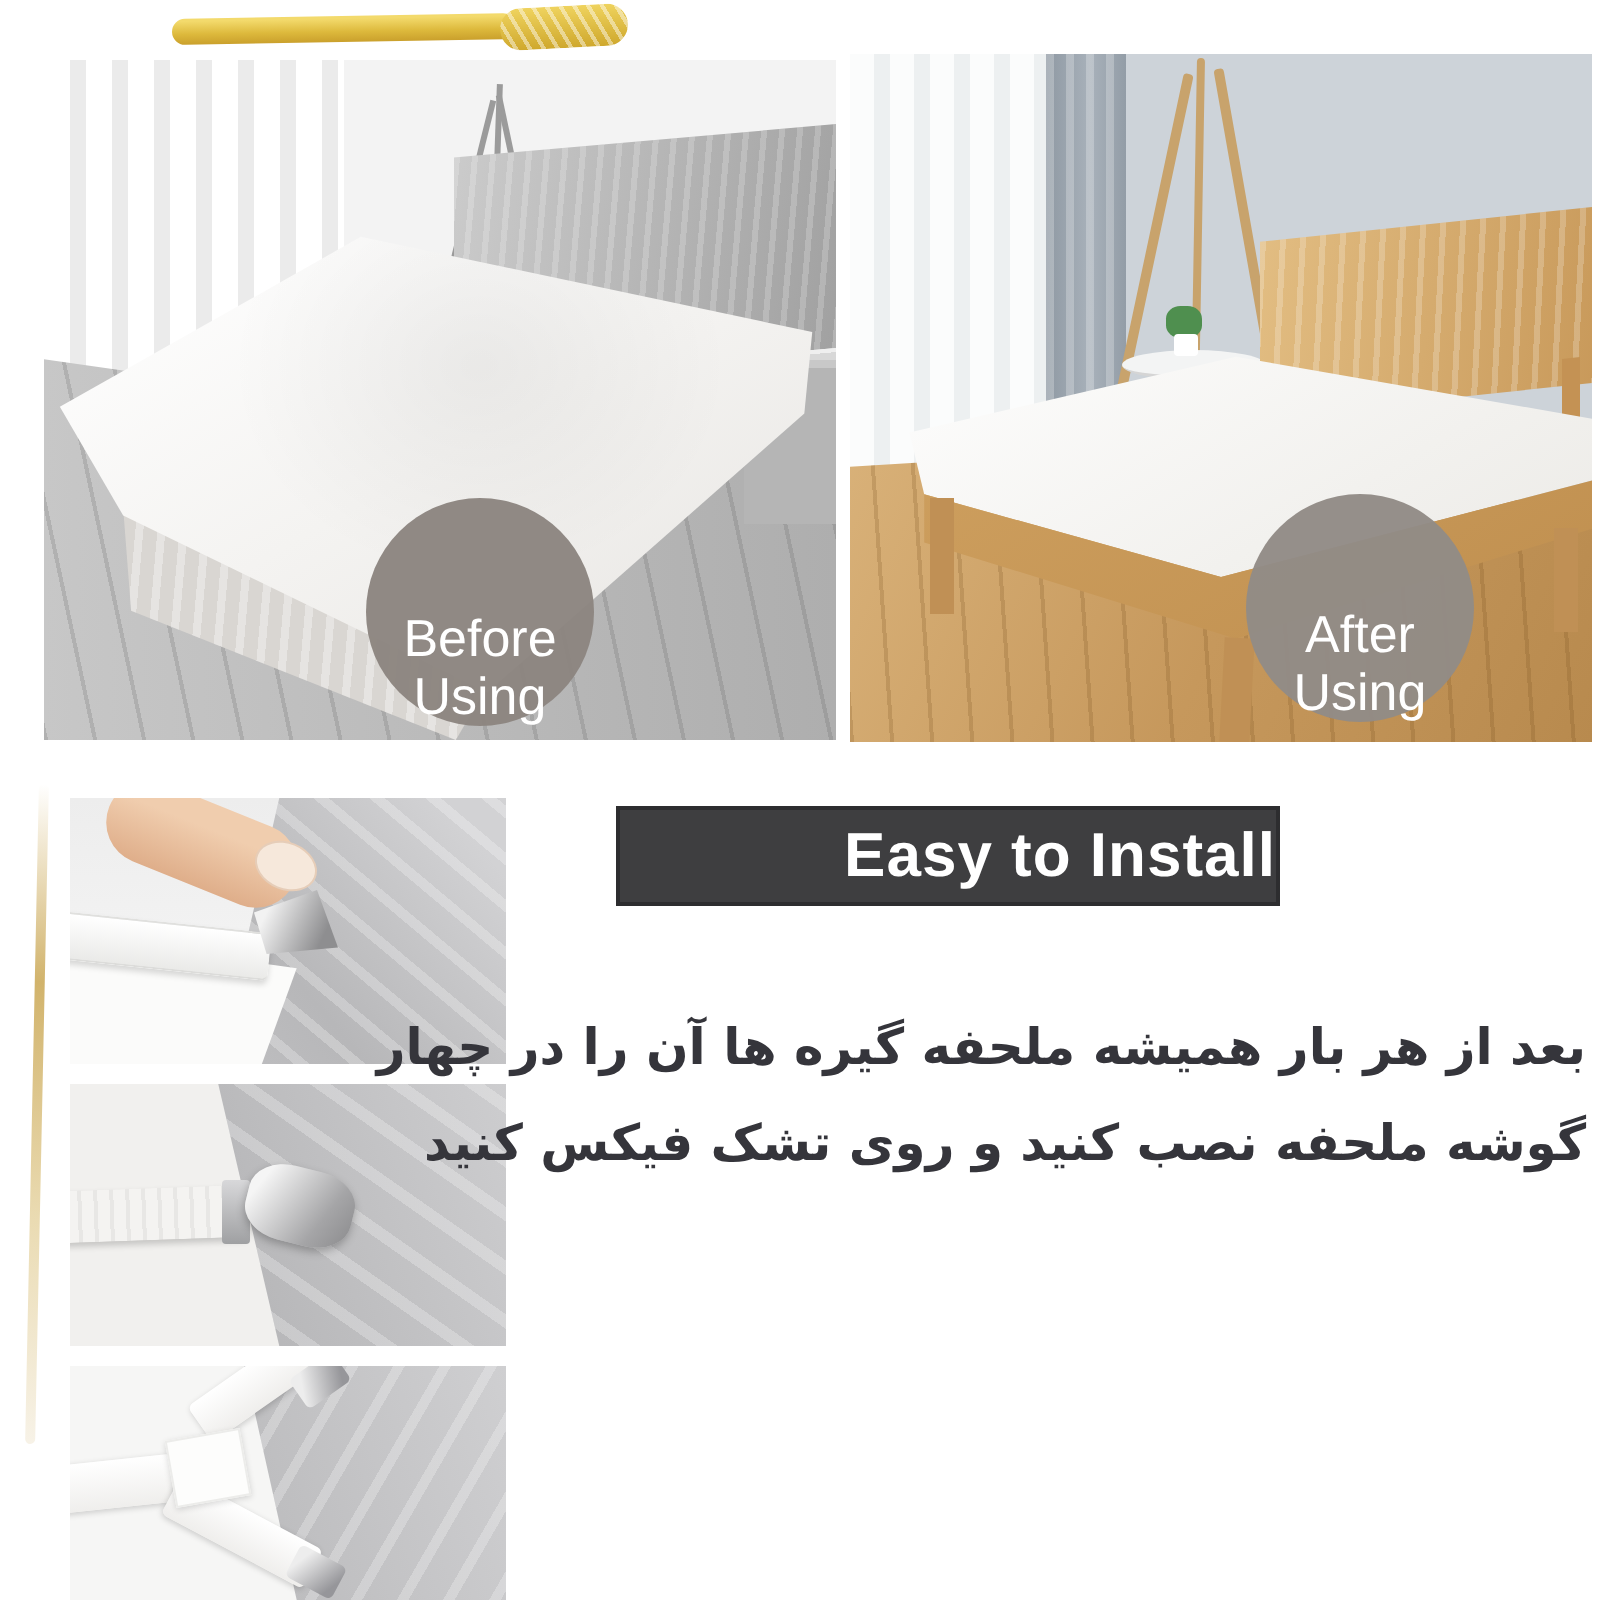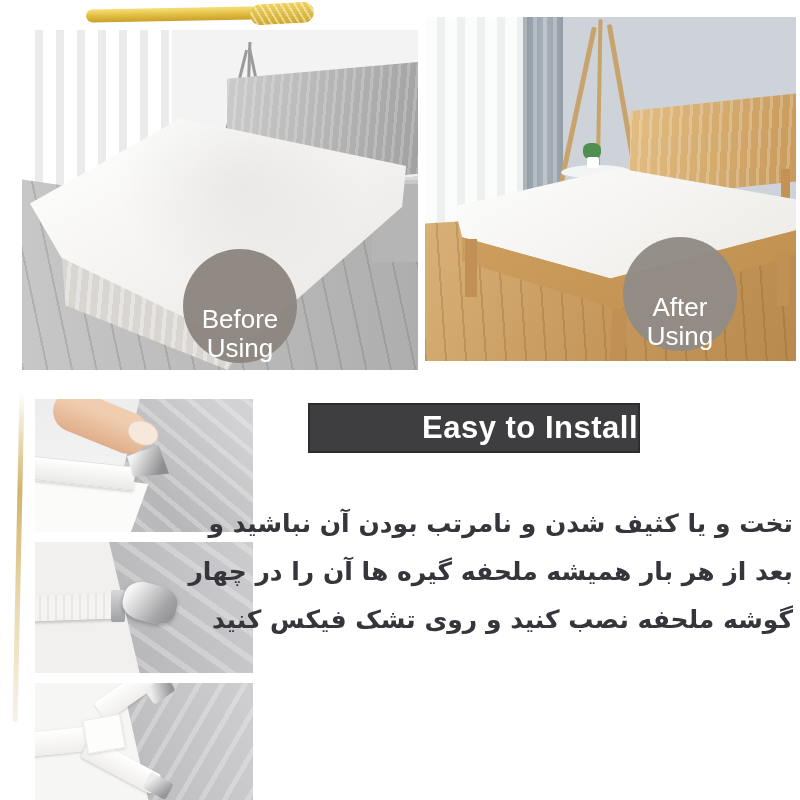--- a/index.html
+++ b/index.html
@@ -22,21 +22,21 @@
 
   
   .gold-thread{left:16px;top:392px;width:5px;height:330px;border-radius:3px;
     background:linear-gradient(180deg,rgba(214,178,86,0) 0%,rgba(198,160,70,.8) 30%,
       rgba(216,188,112,.55) 65%,rgba(190,150,60,.12) 100%);
     transform:rotate(1.2deg);}
 
   
   .scene{overflow:hidden;}
   .scene-before{left:22px;top:30px;width:396px;height:340px;background:#f3f3f3;}
-  .scene-after{left:425px;top:17px;width:371px;height:344px;background:#cdd3d9;}
+  .scene-after{left:425px;top:27px;width:371px;height:344px;background:#cdd3d9;}
 
   
   .bs-window{left:0;top:0;width:150px;height:212px;
     background:repeating-linear-gradient(90deg,#ffffff 0 13px,#ebebeb 13px 21px);}
   .bs-floor{left:0;top:0;width:100%;height:100%;
     clip-path:polygon(0 44%,36% 50%,100% 58%,100% 100%,0 100%);
     background:
       repeating-linear-gradient(78deg,rgba(90,90,90,.20) 0 2px,rgba(0,0,0,0) 2px 24px),
       linear-gradient(90deg,#c7c7c7,#aeaeae);}
   .bs-leg{width:3px;background:#9b9b9b;}
@@ -252,18 +252,17 @@
     <div class="abs p3-junction"></div>
     <div class="abs p3-clip p3-clip-up"></div>
     <div class="abs p3-clip p3-clip-down"></div>
   </div>
 
   <div class="abs easy-box">
     <span>Easy to Install</span>
   </div>
 
   <div class="abs desc">
-    <div class="line">تخت و یا کثیف شدن و نامرتب بودن آن نباشید و</div>
     <div class="line">بعد از هر بار همیشه ملحفه گیره ها آن را در چهار</div>
     <div class="line">گوشه ملحفه نصب کنید و روی تشک فیکس کنید</div>
   </div>
 
 </div>
 
 </body></html>

